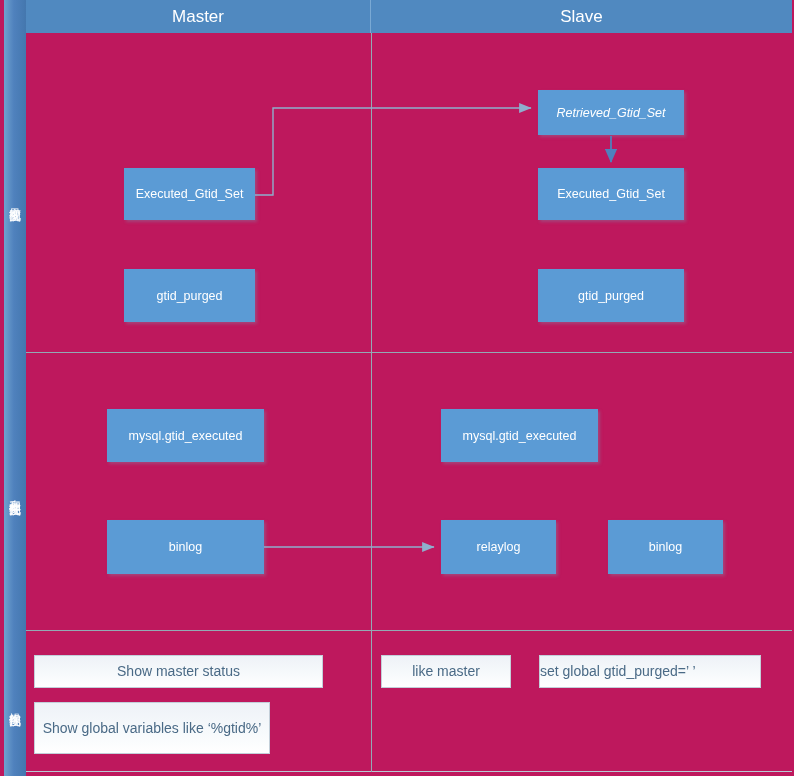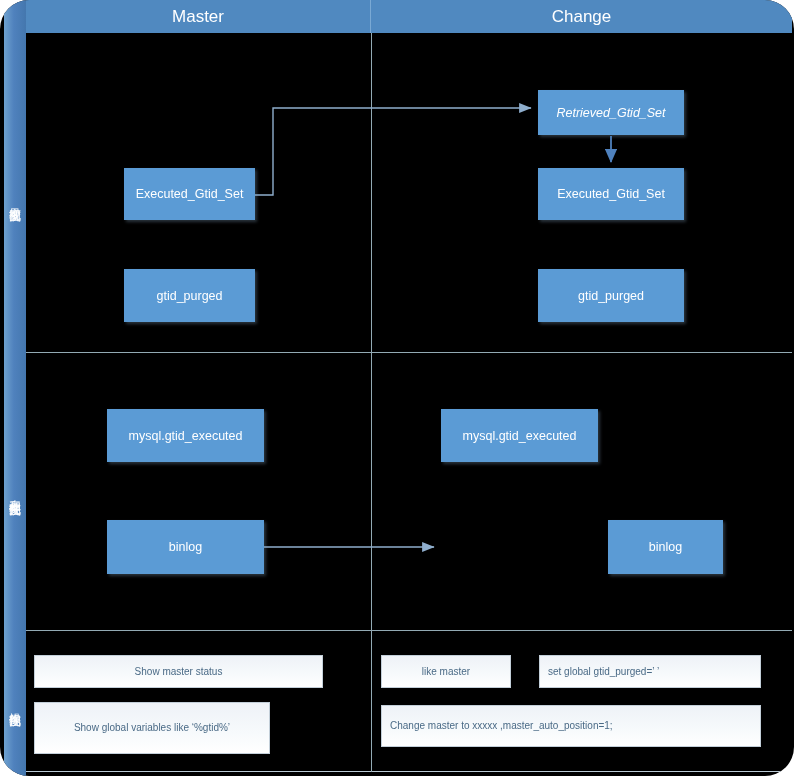--- a/index.html
+++ b/index.html
@@ -7,23 +7,22 @@
     padding: 0;
     background: #ffffff;
   }
   body {
     font-family: "Liberation Sans", sans-serif;
   }
   #canvas {
     position: relative;
     width: 794px;
     height: 776px;
-    background: #000000;
+    background: #be185d;
     overflow: hidden;
-    border-radius: 29px;
   }
 
   
   .side-band {
     position: absolute;
     left: 4px;
     top: 0px;
     width: 22px;
     height: 776px;
     background: linear-gradient(to right, #6fa2cf 0%, #4f81bd 45%, #4477ae 100%);
@@ -103,29 +102,29 @@
     text-align: center;
     box-shadow: 2px 2px 3px rgba(120,150,175,0.35);
   }
 
   
   .cmd {
     position: absolute;
     background: linear-gradient(to bottom, #eef2f7 0%, #f7fafc 60%, #ffffff 100%);
     border: 1px solid #c3cfd9;
     color: #4a6a86;
-    font-size: 10px;
+    font-size: 14px;
     display: flex;
     align-items: center;
     justify-content: center;
     text-align: center;
     line-height: 1.35;
     box-sizing: border-box;
   }
-  .cmd.left-align { justify-content: flex-start; padding-left: 8px; }
+  .cmd.left-align { justify-content: flex-start; }
 
   
   .conn {
     position: absolute;
     left: 0;
     top: 0;
     width: 794px;
     height: 776px;
     pointer-events: none;
   }
@@ -135,21 +134,21 @@
 
 <div id="canvas">
 
   <div class="side-band"></div>
   <div class="side-label" style="top:50px;height:300px;">变量视图</div>
   <div class="side-label" style="top:360px;height:265px;">表和文件视图</div>
   <div class="side-label" style="top:640px;height:130px;">操作视图</div>
 
   <div class="grid-frame">
     <div class="hdr hdr-master">Master</div>
-    <div class="hdr hdr-slave">Change</div>
+    <div class="hdr hdr-slave">Slave</div>
 
     <div class="body-area"></div>
     <div class="vdiv"></div>
     <div class="hdiv hdiv-1"></div>
     <div class="hdiv hdiv-2"></div>
   </div>
 
   <div class="node" style="left:124px; top:168px; width:131px; height:52px;">Executed_Gtid_Set</div>
 
   <div class="node" style="left:124px; top:269px; width:131px; height:53px;">gtid_purged</div>
@@ -159,32 +158,32 @@
   <div class="node" style="left:538px; top:168px; width:146px; height:52px;">Executed_Gtid_Set</div>
 
   <div class="node" style="left:538px; top:269px; width:146px; height:53px;">gtid_purged</div>
 
   <div class="node" style="left:107px; top:409px; width:157px; height:53px;">mysql.gtid_executed</div>
 
   <div class="node" style="left:107px; top:520px; width:157px; height:54px;">binlog</div>
 
   <div class="node" style="left:441px; top:409px; width:157px; height:53px;">mysql.gtid_executed</div>
 
+  <div class="node" style="left:441px; top:520px; width:115px; height:54px;">relaylog</div>
 
   <div class="node" style="left:608px; top:520px; width:115px; height:54px;">binlog</div>
 
   <div class="cmd" style="left:34px; top:655px; width:289px; height:33px;">Show master status</div>
 
   <div class="cmd" style="left:34px; top:702px; width:236px; height:52px;">Show global variables like ‘%gtid%’</div>
 
   <div class="cmd" style="left:381px; top:655px; width:130px; height:33px;">like master</div>
 
   <div class="cmd left-align" style="left:539px; top:655px; width:222px; height:33px;">set global gtid_purged=’  ’</div>
 
-  <div class="cmd left-align" style="left:381px; top:705px; width:380px; height:42px;">Change master to xxxxx ,master_auto_position=1;</div>
 
   <svg class="conn" viewBox="0 0 794 776" width="794" height="776">
     <defs>
       <marker id="ah" markerWidth="9" markerHeight="7" refX="8.5" refY="3.5" orient="auto" markerUnits="strokeWidth">
         <path d="M0,0 L9,3.5 L0,7 z" fill="#8faecd"></path>
       </marker>
       <marker id="ah2" markerWidth="8" markerHeight="7" refX="7.5" refY="3.5" orient="auto" markerUnits="strokeWidth">
         <path d="M0,0 L8,3.5 L0,7 z" fill="#4f81bd"></path>
       </marker>
     </defs>

